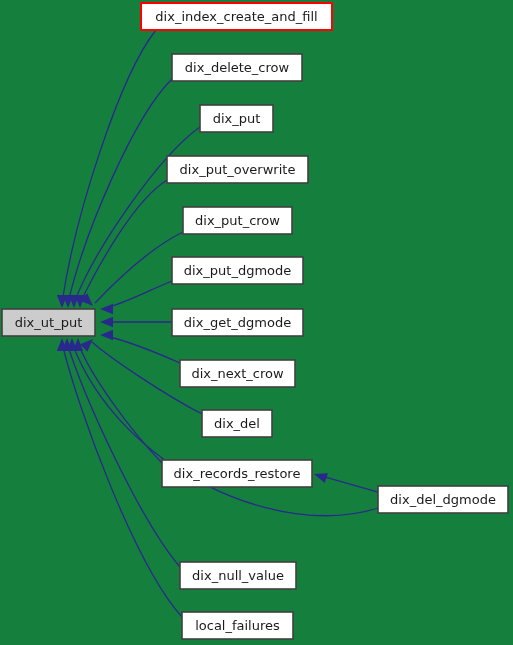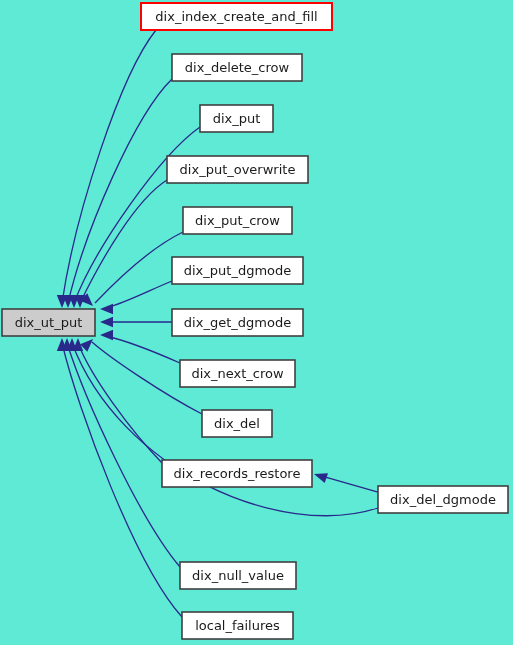--- a/index.html
+++ b/index.html
@@ -11,21 +11,21 @@
   body {
     width: 513px;
     height: 645px;
     font-family: "DejaVu Sans", "Liberation Sans", sans-serif;
     overflow: hidden;
   }
   #graph-root {
     position: relative;
     width: 513px;
     height: 645px;
-    background: #5eead4;
+    background: #15803d;
   }
   svg#callgraph {
     display: block;
     width: 513px;
     height: 645px;
   }
   .node-box {
     fill: #ffffff;
     stroke: #404040;
     stroke-width: 1.6;

